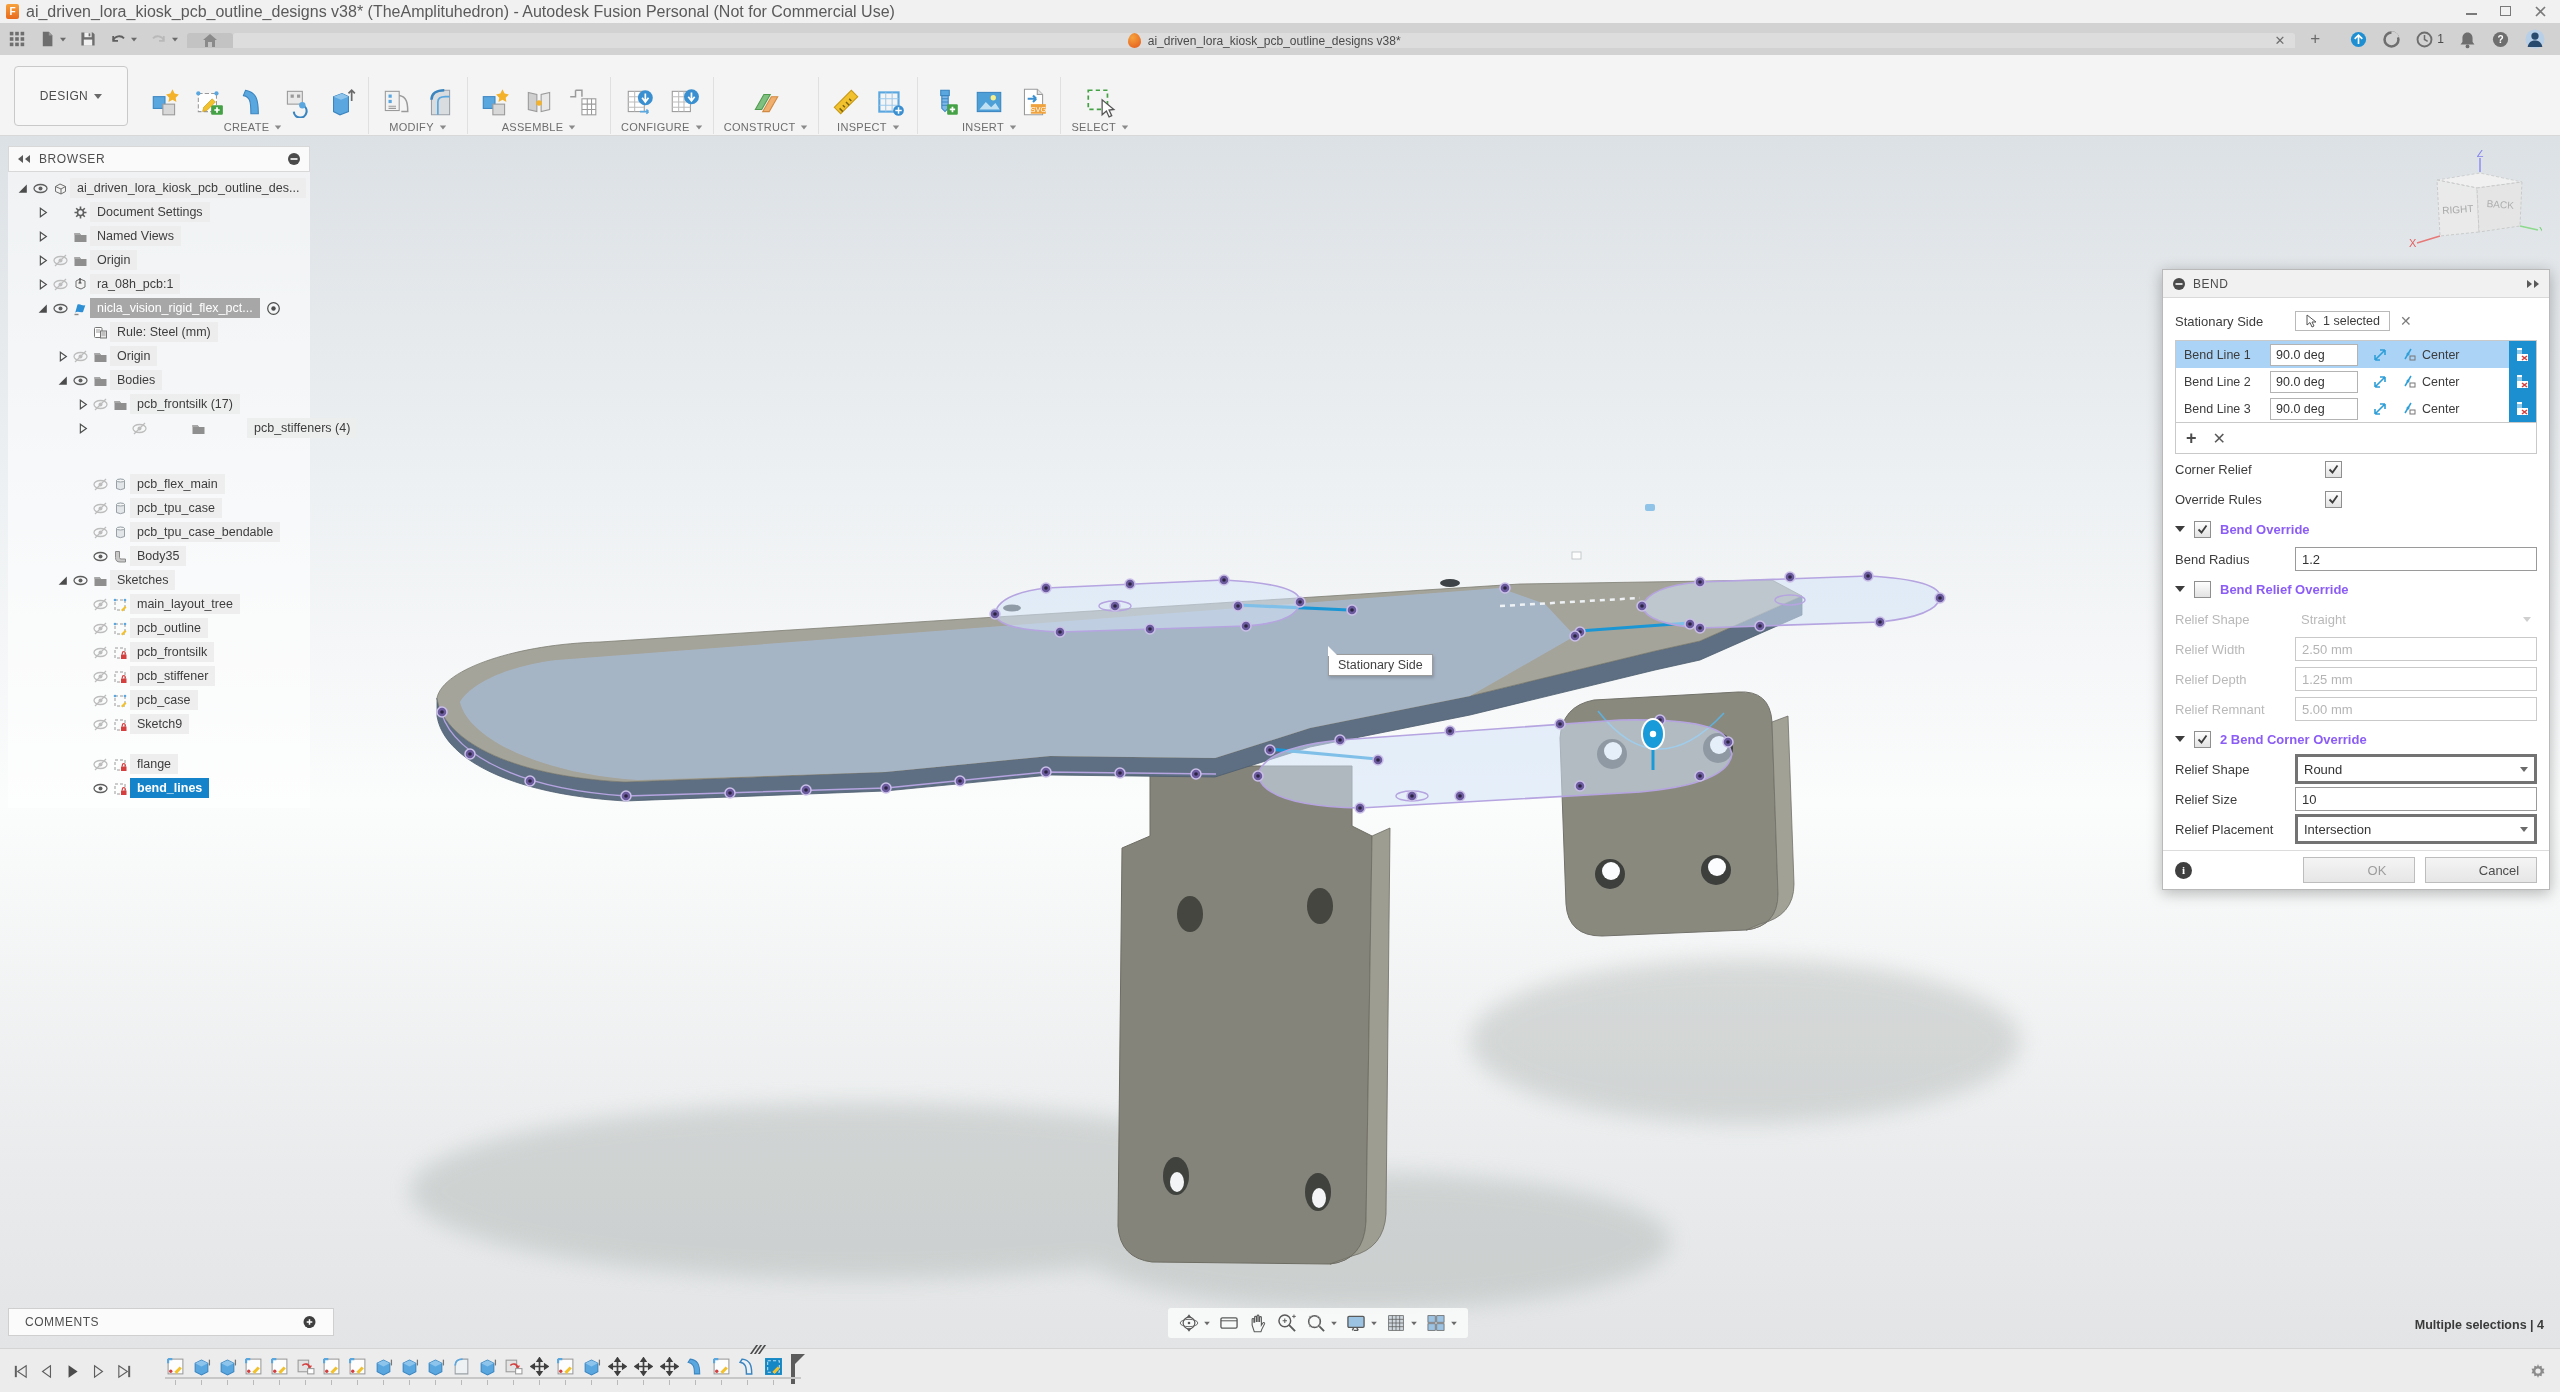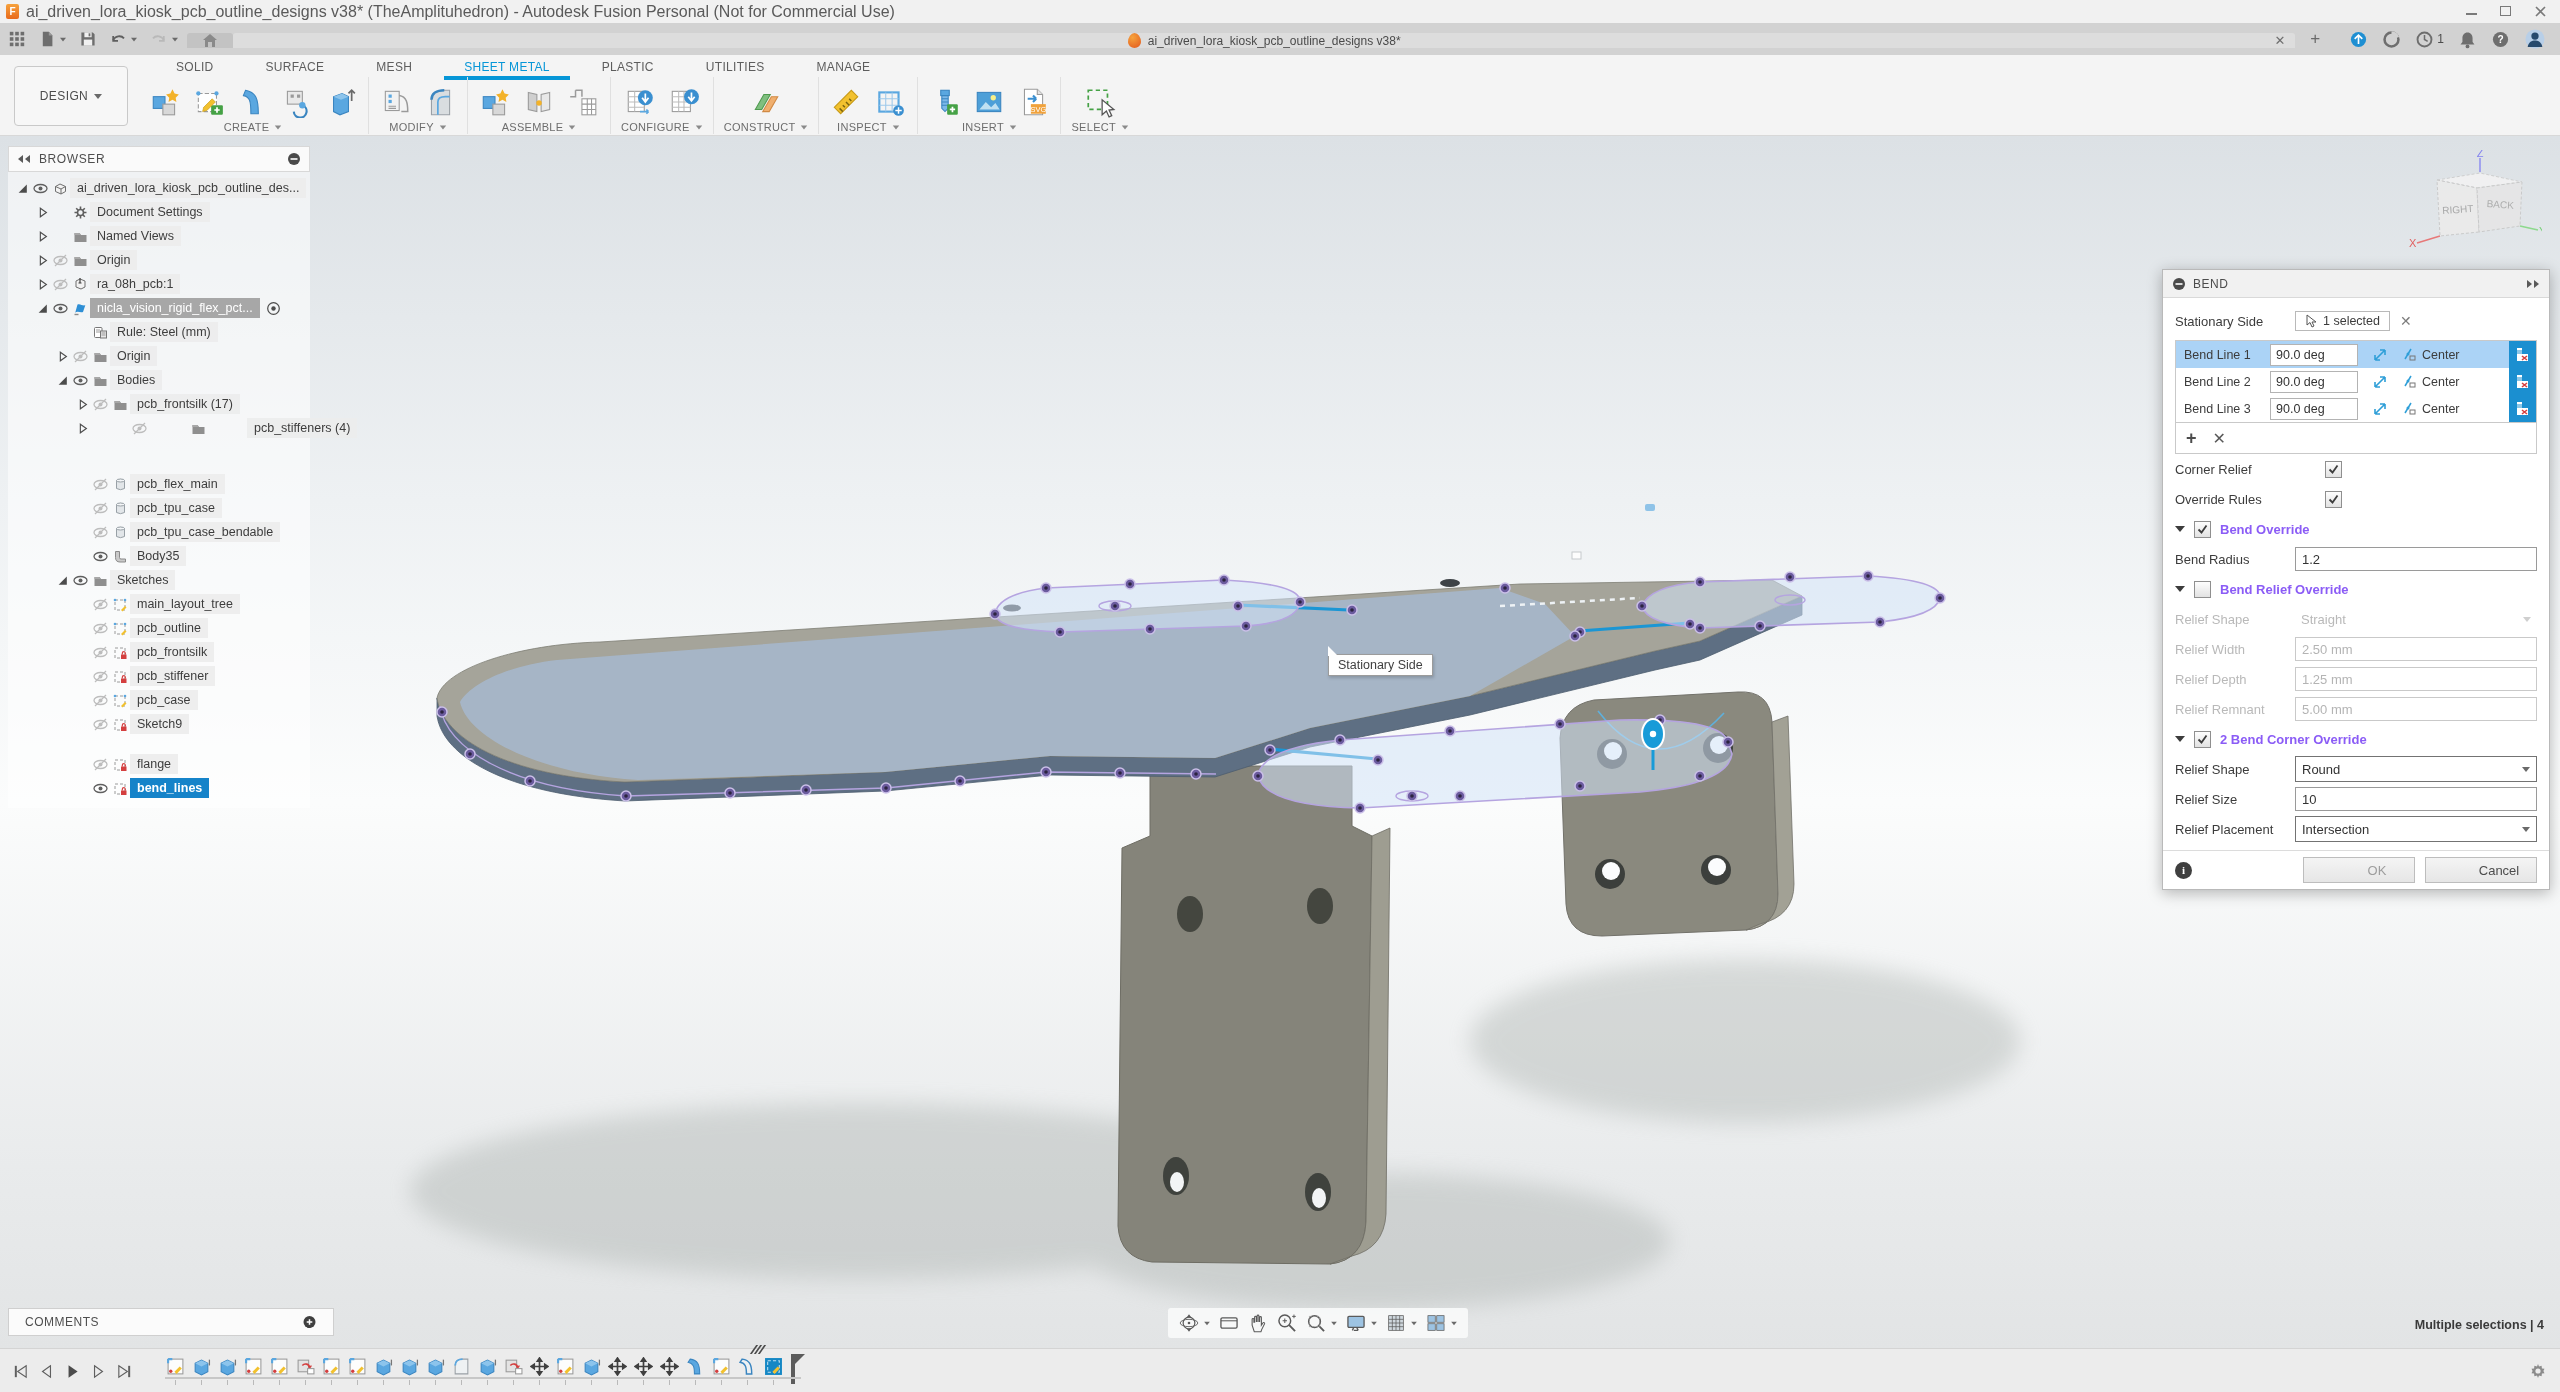--- a/index.html
+++ b/index.html
@@ -94,21 +94,21 @@
   .bcenter{display:flex;align-items:center;gap:5px;font-size:12.5px;width:92px;}
   .bbtn{width:27px;height:27px;background:#1b8fd0;display:flex;align-items:center;justify-content:center;margin-left:auto;}
   .addrow{display:flex;align-items:center;gap:16px;height:30px;padding-left:10px;font-size:16px;color:#595959;border:1px solid #c9c9c9;border-top:none;}
   .addrow .plus{font-size:18px;font-weight:bold;color:#4c4c4c;}
   .cb{width:15px;height:15px;border:1px solid #8f8f8f;background:linear-gradient(#fefefe,#e2e2e2);flex:none;display:flex;align-items:center;justify-content:center;}
   .sechead{display:flex;align-items:center;gap:9px;height:30px;font-size:13px;}
   .sechead .tri{width:0;height:0;border-left:5px solid transparent;border-right:5px solid transparent;border-top:6px solid #3c3c3c;}
   .sechead .slabel{font-weight:bold;color:#8b5cf6;}
   .dinput{flex:1;height:22px;border:1px solid #9a9a9a;background:#fff;font-size:13px;color:#333;padding:0 6px;font-family:"Liberation Sans",sans-serif;}
   .dinput.dis{border-color:#c9c9c9;color:#b4b4b4;}
-  .dselect{flex:1;height:24px;border:1px solid #737373;background:#fff;display:flex;align-items:center;padding:0 6px;font-size:13px;color:#333;}
+  .dselect{flex:1;height:24px;border:3px solid #737373;background:#fff;display:flex;align-items:center;padding:0 6px;font-size:13px;color:#333;}
   .dselect .caret{margin-left:auto;}
   .dselect.flat{border:none;color:#b9b9b9;}
   .dselect.flat .caret{border-top-color:#cfcfcf;}
   .dfoot{border-top:1px solid #dcdcdc;height:38px;display:flex;align-items:center;padding:0 12px;gap:10px;}
   .infoi{width:17px;height:17px;border-radius:50%;background:#3f3f3f;color:#fff;font-size:11px;font-weight:bold;display:flex;align-items:center;justify-content:center;font-family:"Liberation Serif",serif;}
   .dfoot .spacer{flex:1;}
   .btn{min-width:74px;height:24px;border:1px solid #bdbdbd;background:linear-gradient(#f4f4f4,#e6e6e6);
        display:flex;align-items:center;justify-content:center;font-size:13px;padding-left:36px;}
   .btn.ok{color:#9d9d9d;}
   .btn.cancel{color:#4c4c4c;}
@@ -274,29 +274,20 @@
           </span>
         </span>
       </div>
   </div>
 
   <div class="ribbon">
     <div class="designbtn">
       <span>DESIGN</span>
         <span class="caret"></span>
     </div>
-    <div class="rtabs" id="rtabs">
-        <div class="rtab">SOLID</div>
-        <div class="rtab">SURFACE</div>
-        <div class="rtab">MESH</div>
-        <div class="rtab active">SHEET METAL</div>
-        <div class="rtab">PLASTIC</div>
-        <div class="rtab">UTILITIES</div>
-        <div class="rtab">MANAGE</div>
-      </div>
     <div class="rgroups" id="rgroups">
         <div class="rgroup">
           <div class="ricons">
             <span class="ricon">
               <span style="display: inline-flex; width: 32px; height: 32px;">
                 <svg viewBox="0 0 30 30" width="100%" height="100%">
                   <rect x="4" y="10" width="11" height="11" fill="#5aa7e0" stroke="#3a85c0"></rect>
                   <rect x="13" y="17" width="11" height="10" fill="#d8d8d8" stroke="#9a9a9a"></rect>
                   <path d="M22 3 l2 4 4 1 -3 3 .7 4 -3.7-2 -3.7 2 .7-4 -3-3 4-1z" fill="#f3b229"></path>
                 </svg>

